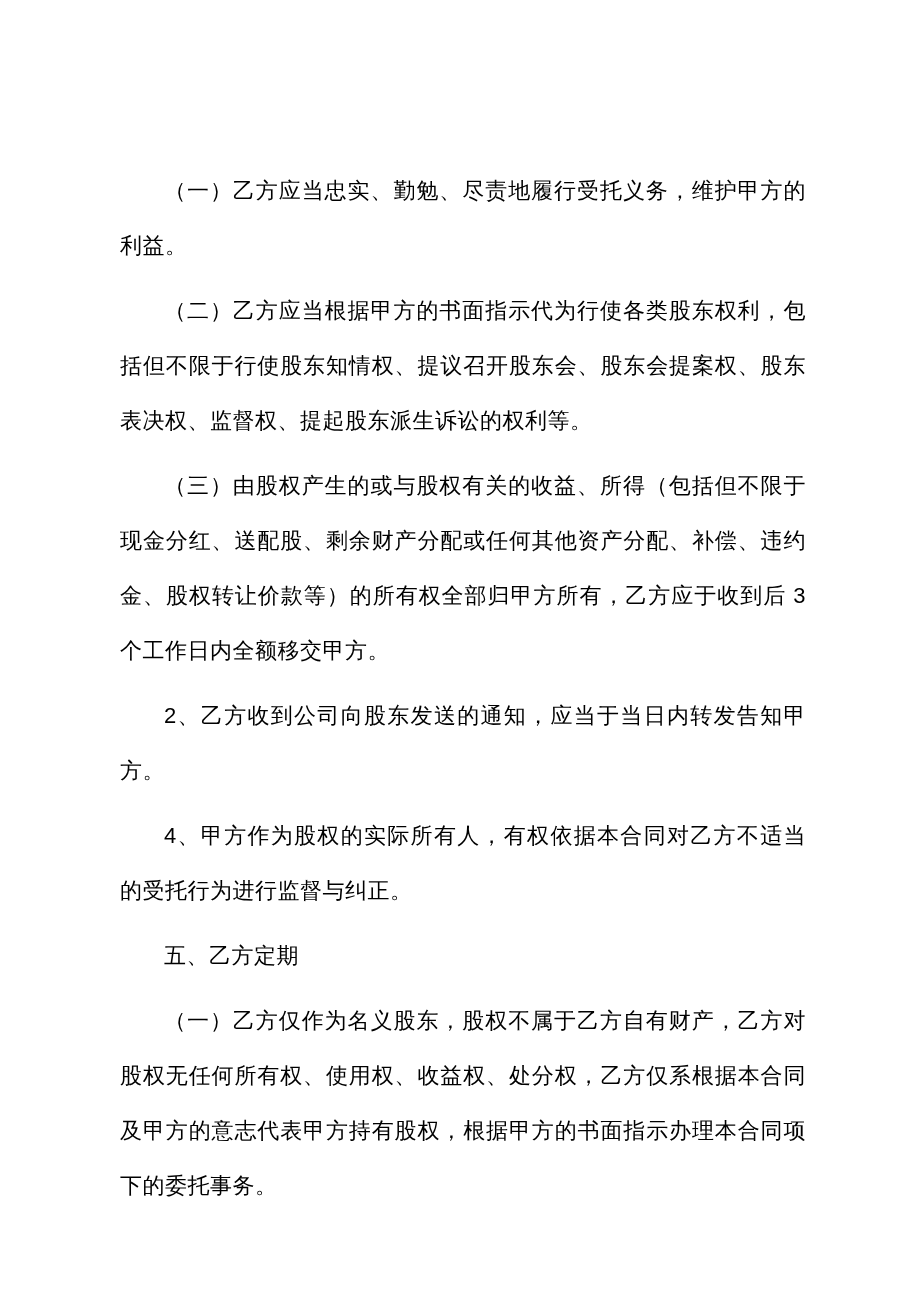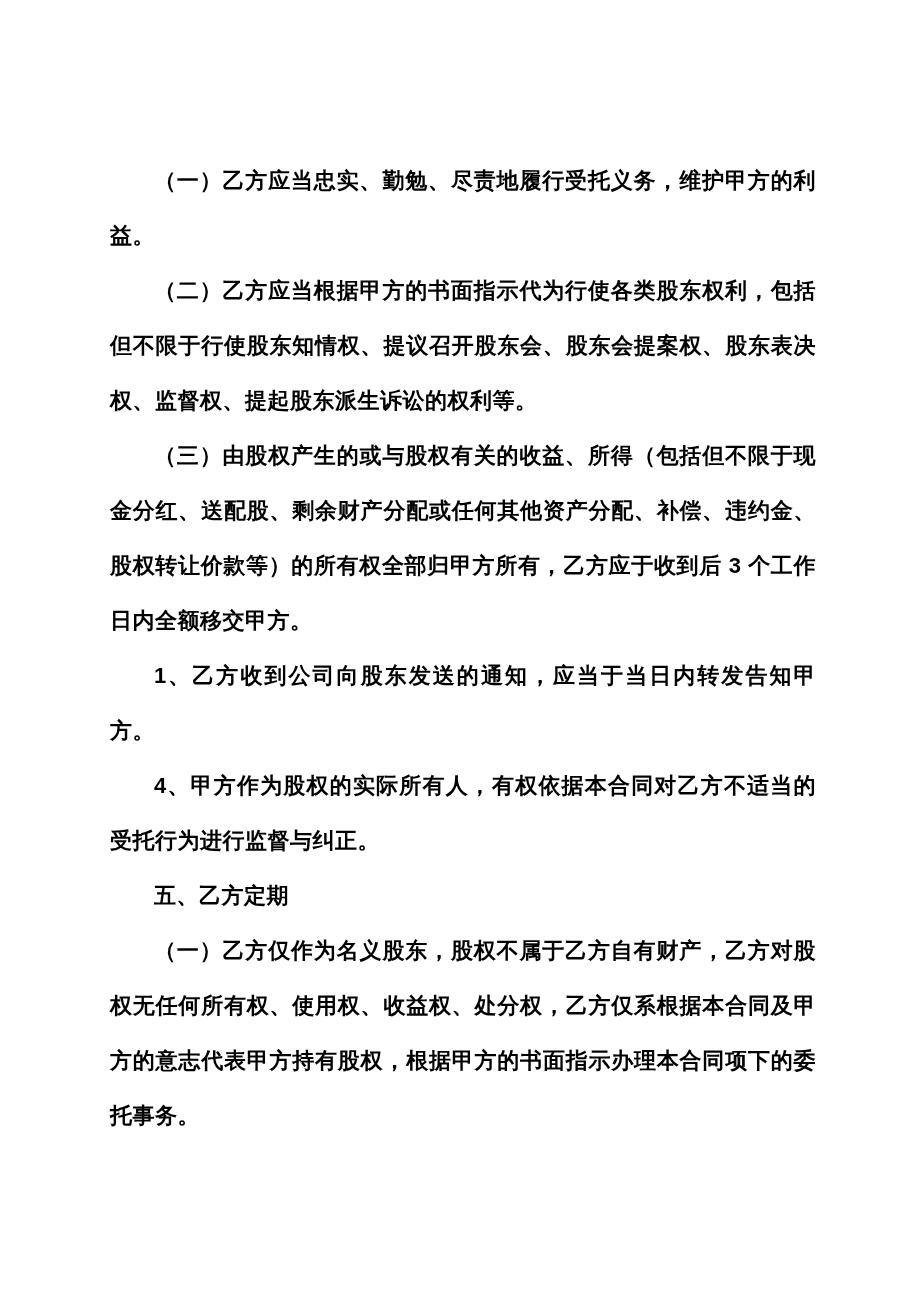--- a/index.html
+++ b/index.html
@@ -16,39 +16,38 @@
   }
   .doc-content {
     position: absolute;
     left: 110px;
     top: 153px;
     width: 706px;
     color: #000000;
     font-family: "Liberation Sans", sans-serif;
   }
   .doc-content p {
-    margin: 0;
+    margin: 10px;
     padding: 0;
     font-size: 22px;
     line-height: 55px;
     text-align: justify;
     text-justify: inter-ideograph;
     text-indent: 2em;
     letter-spacing: 0.5px;
     word-break: break-all;
-    font-weight: bold;
   }
 </style>
 </head>
 <body>
 
 <div class="doc-page">
   <div class="doc-content">
     <p>（一）乙方应当忠实、勤勉、尽责地履行受托义务，维护甲方的利益。</p>
     <p>（二）乙方应当根据甲方的书面指示代为行使各类股东权利，包括但不限于行使股东知情权、提议召开股东会、股东会提案权、股东表决权、监督权、提起股东派生诉讼的权利等。</p>
     <p>（三）由股权产生的或与股权有关的收益、所得（包括但不限于现金分红、送配股、剩余财产分配或任何其他资产分配、补偿、违约金、股权转让价款等）的所有权全部归甲方所有，乙方应于收到后 3 个工作日内全额移交甲方。</p>
-    <p>1、乙方收到公司向股东发送的通知，应当于当日内转发告知甲方。</p>
+    <p>2、乙方收到公司向股东发送的通知，应当于当日内转发告知甲方。</p>
     <p>4、甲方作为股权的实际所有人，有权依据本合同对乙方不适当的受托行为进行监督与纠正。</p>
     <p>五、乙方定期</p>
     <p>（一）乙方仅作为名义股东，股权不属于乙方自有财产，乙方对股权无任何所有权、使用权、收益权、处分权，乙方仅系根据本合同及甲方的意志代表甲方持有股权，根据甲方的书面指示办理本合同项下的委托事务。</p>
 
   </div>
 </div>
 
 </body></html>

